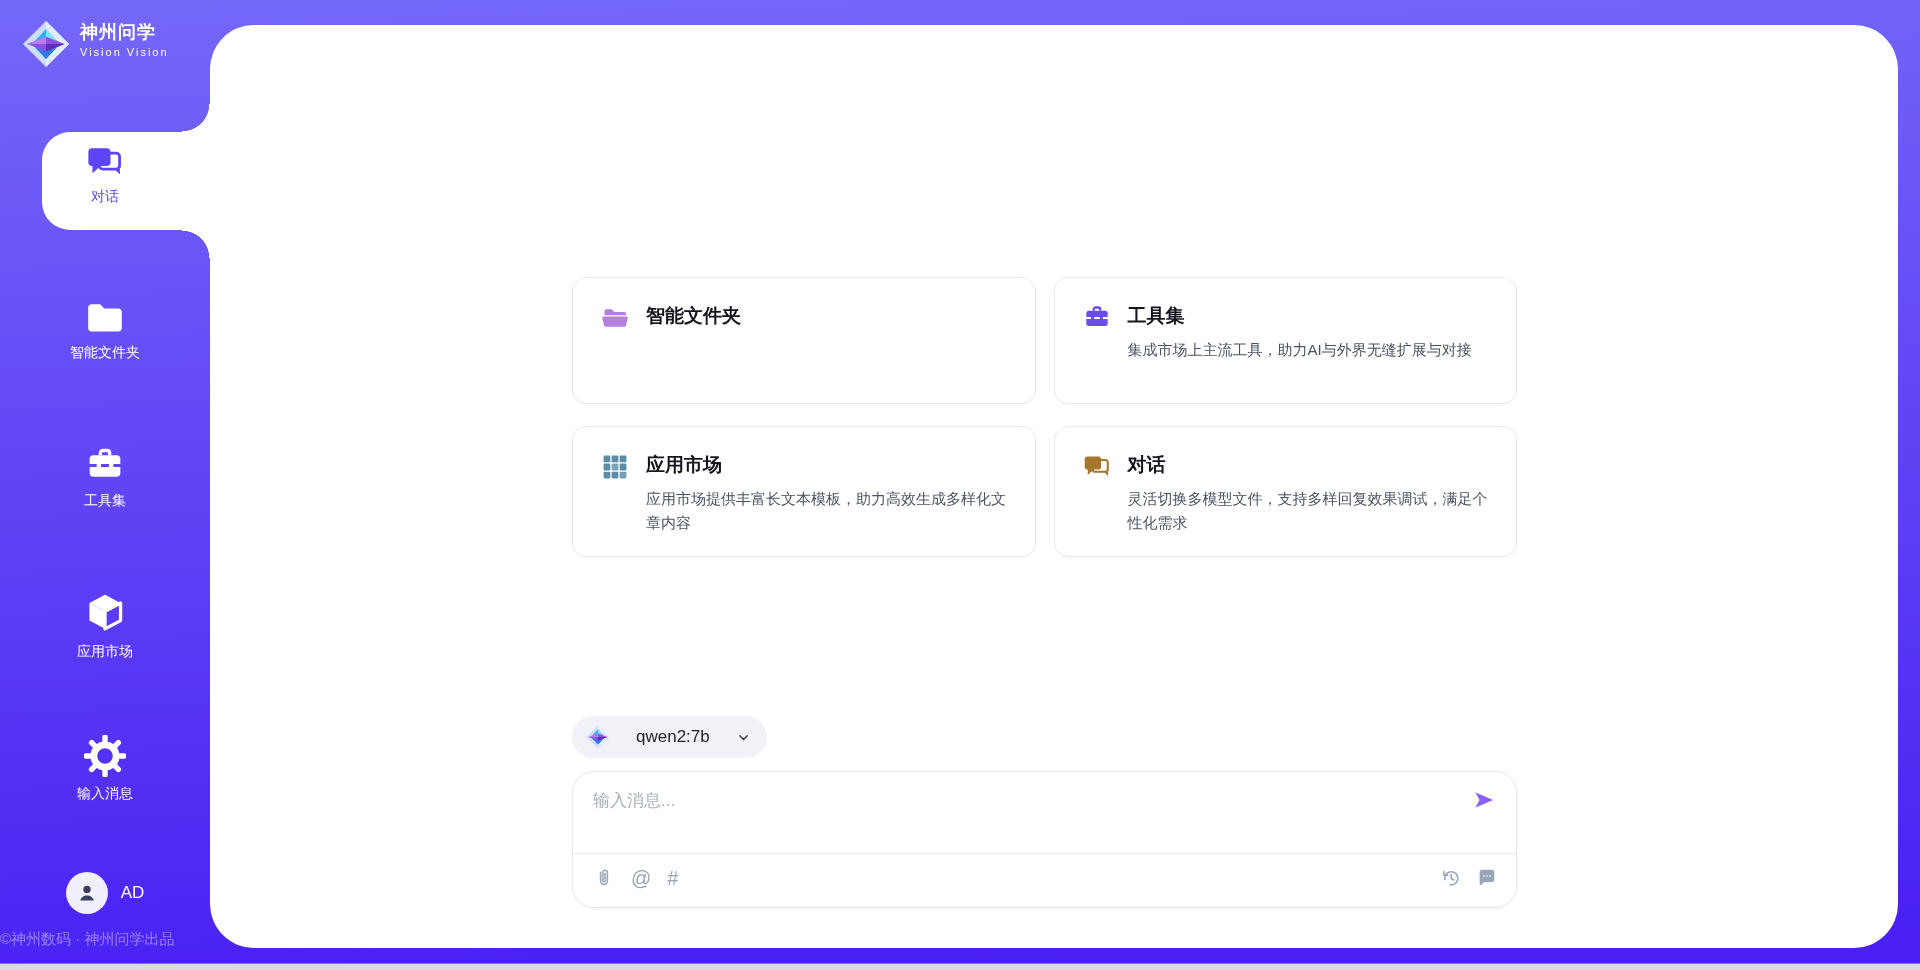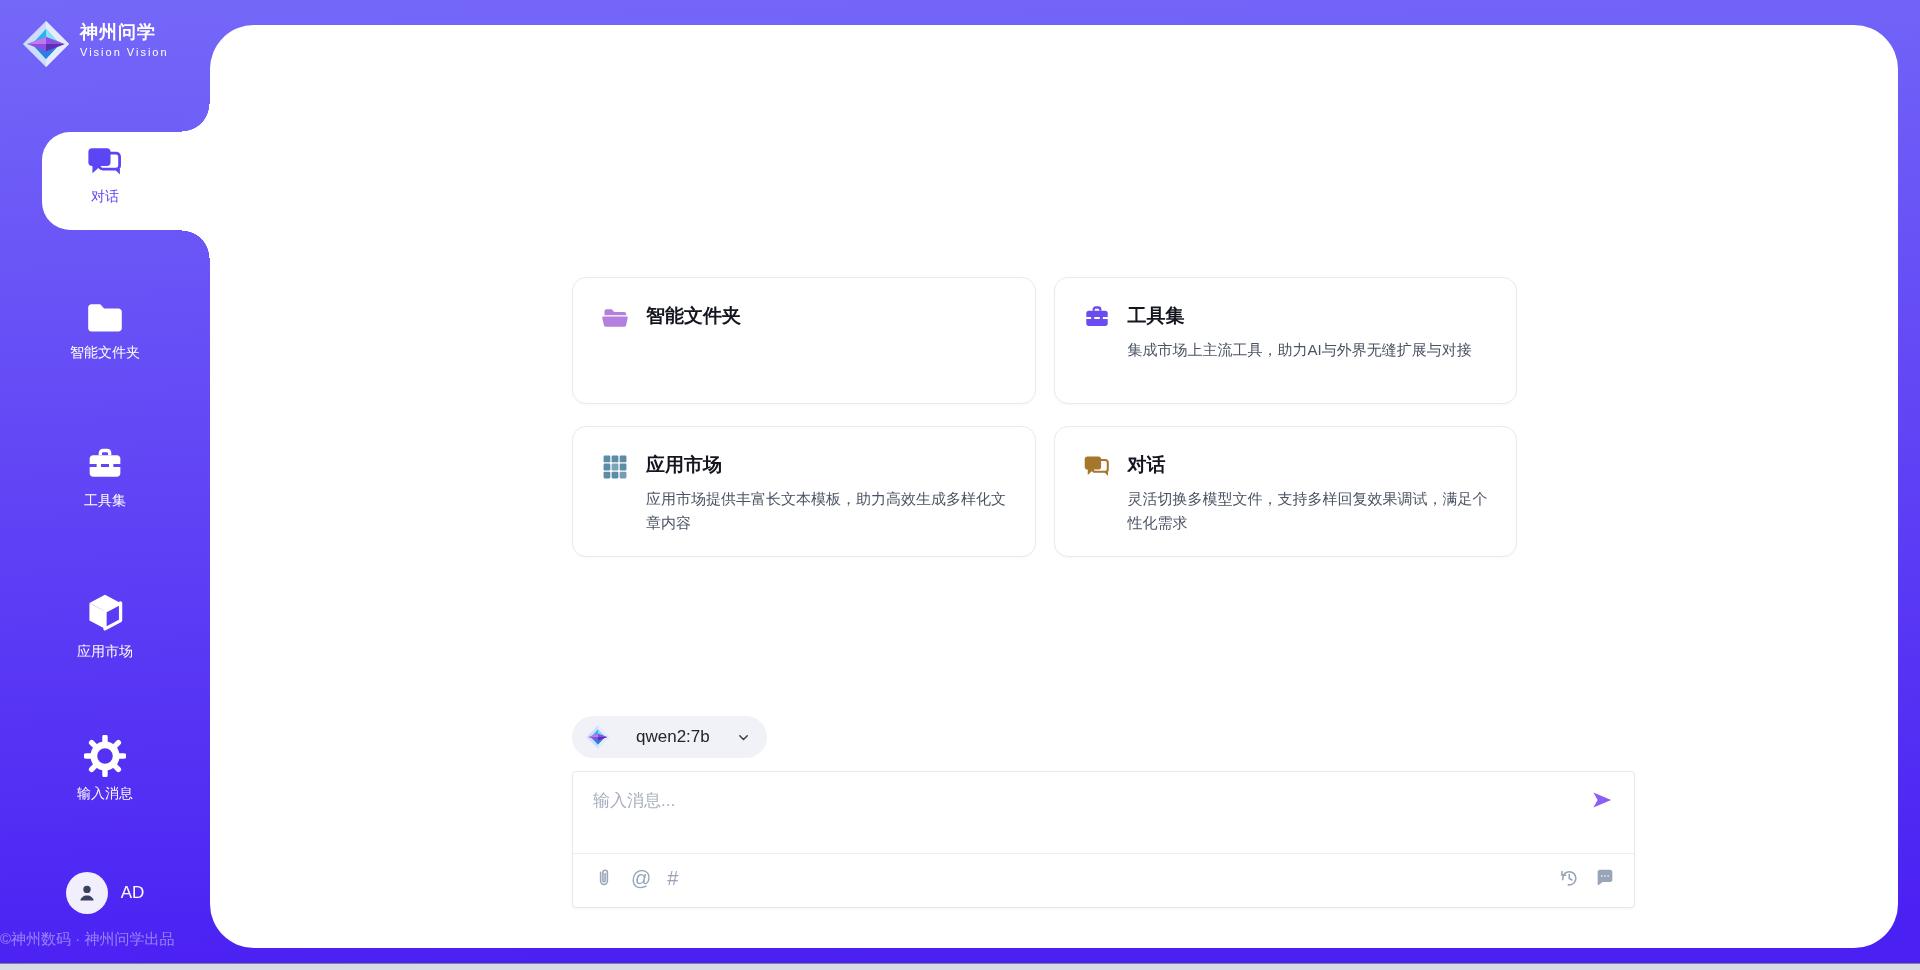--- a/index.html
+++ b/index.html
@@ -66,22 +66,22 @@
 
   .model-pill { position:absolute; left:0; top:691px; height:42px; display:inline-flex;
                 align-items:center; gap:26px; background:#f1f1f8; border-radius:21px;
                 padding:0 16px 0 14px; cursor:pointer; }
   .model-pill .pill-logo { width:24px; height:24px; }
   .model-pill .pill-logo svg { width:100%; height:100%; display:block; }
   .model-label { font-size:17px; color:#23252e; }
   .pill-chevron { width:15px; height:15px; color:#3c3f48; }
   .pill-chevron svg { width:100%; height:100%; display:block; }
 
-  .composer { position:absolute; left:0; top:746px; width:1063px; height:137px;
-              background:#fff; border:1px solid #e7e8ee; border-radius:4px;
+  .composer { position:absolute; left:0; top:746px; width:945px; height:137px;
+              background:#fff; border:1px solid #e7e8ee; border-radius:22px;
               box-shadow:0 1px 3px rgba(20,20,60,0.04); }
   .composer textarea { position:absolute; left:0; top:0; width:100%; height:80px;
               border:none; outline:none; resize:none; background:transparent;
               font-family:"Liberation Sans", sans-serif; font-size:17px; color:#343a46;
               padding:17px 70px 0 20px; }
   .composer textarea::placeholder { color:#a6aebd; }
   .send-btn { position:absolute; right:20px; top:16px; width:24px; height:24px;
               color:#8a5ef8; cursor:pointer; }
   .send-btn svg { width:100%; height:100%; display:block; }
   .composer-divider { position:absolute; left:0; right:0; top:81px; border-top:1px solid #eceef2; }

